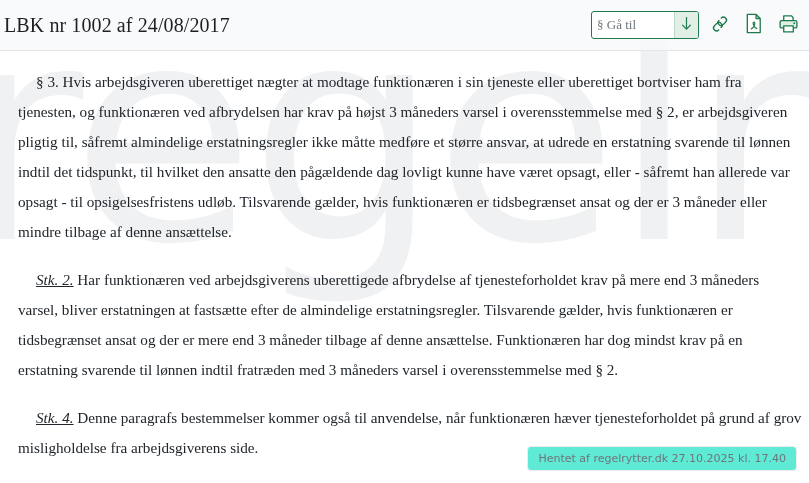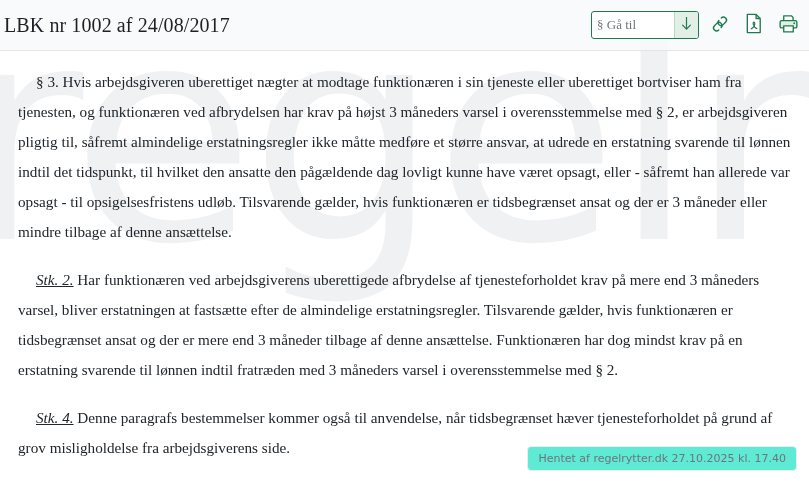--- a/index.html
+++ b/index.html
@@ -219,17 +219,17 @@
 
   </div>
 </div>
 
 <div id="doc-body">
 
   <p class="para"><span>§ 3.</span><span> Hvis arbejdsgiveren uberettiget nægter at modtage funktionæren i sin tjeneste eller uberettiget bortviser ham fra tjenesten, og funktionæren ved afbrydelsen har krav på højst 3 måneders varsel i overensstemmelse med § 2, er arbejdsgiveren pligtig til, såfremt almindelige erstatningsregler ikke måtte medføre et større ansvar, at udrede en erstatning svarende til lønnen indtil det tidspunkt, til hvilket den ansatte den pågældende dag lovligt kunne have været opsagt, eller - såfremt han allerede var opsagt - til opsigelsesfristens udløb. Tilsvarende gælder, hvis funktionæren er tidsbegrænset ansat og der er 3 måneder eller mindre tilbage af denne ansættelse.</span></p>
 
   <p class="para"><span class="stk-label">Stk. 2.</span><span> Har funktionæren ved arbejdsgiverens uberettigede afbrydelse af tjenesteforholdet krav på mere end 3 måneders varsel, bliver erstatningen at fastsætte efter de almindelige erstatningsregler. Tilsvarende gælder, hvis funktionæren er tidsbegrænset ansat og der er mere end 3 måneder tilbage af denne ansættelse. Funktionæren har dog mindst krav på en erstatning svarende til lønnen indtil fratræden med 3 måneders varsel i overensstemmelse med § 2.</span></p>
 
-  <p class="para"><span class="stk-label">Stk. 4.</span><span> Denne paragrafs bestemmelser kommer også til anvendelse, når tidsbegrænset hæver tjenesteforholdet på grund af grov misligholdelse fra arbejdsgiverens side.</span></p>
+  <p class="para"><span class="stk-label">Stk. 4.</span><span> Denne paragrafs bestemmelser kommer også til anvendelse, når funktionæren hæver tjenesteforholdet på grund af grov misligholdelse fra arbejdsgiverens side.</span></p>
 
 </div>
 
 <div id="footer-badge">Hentet af regelrytter.dk 27.10.2025 kl. 17.40</div>
 
 </body></html>

